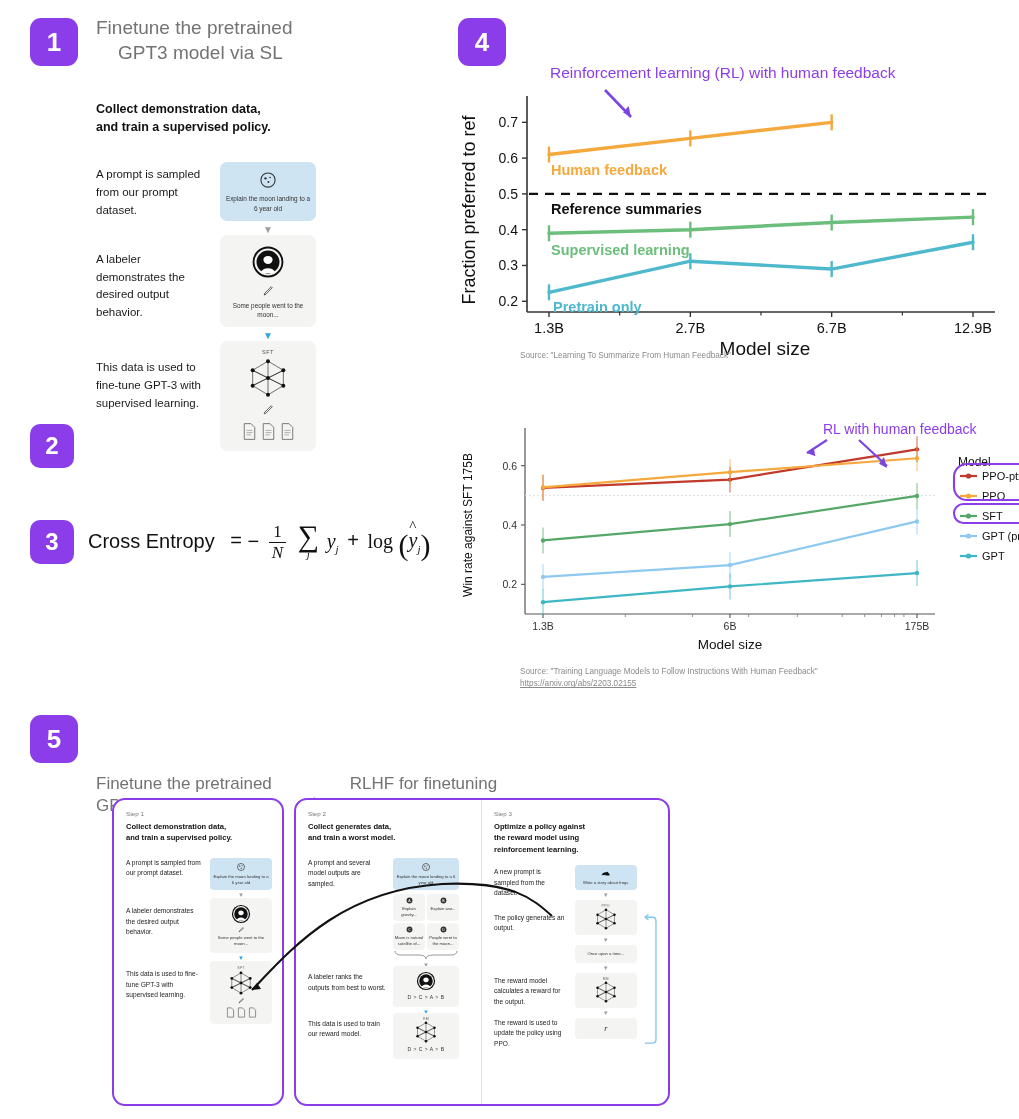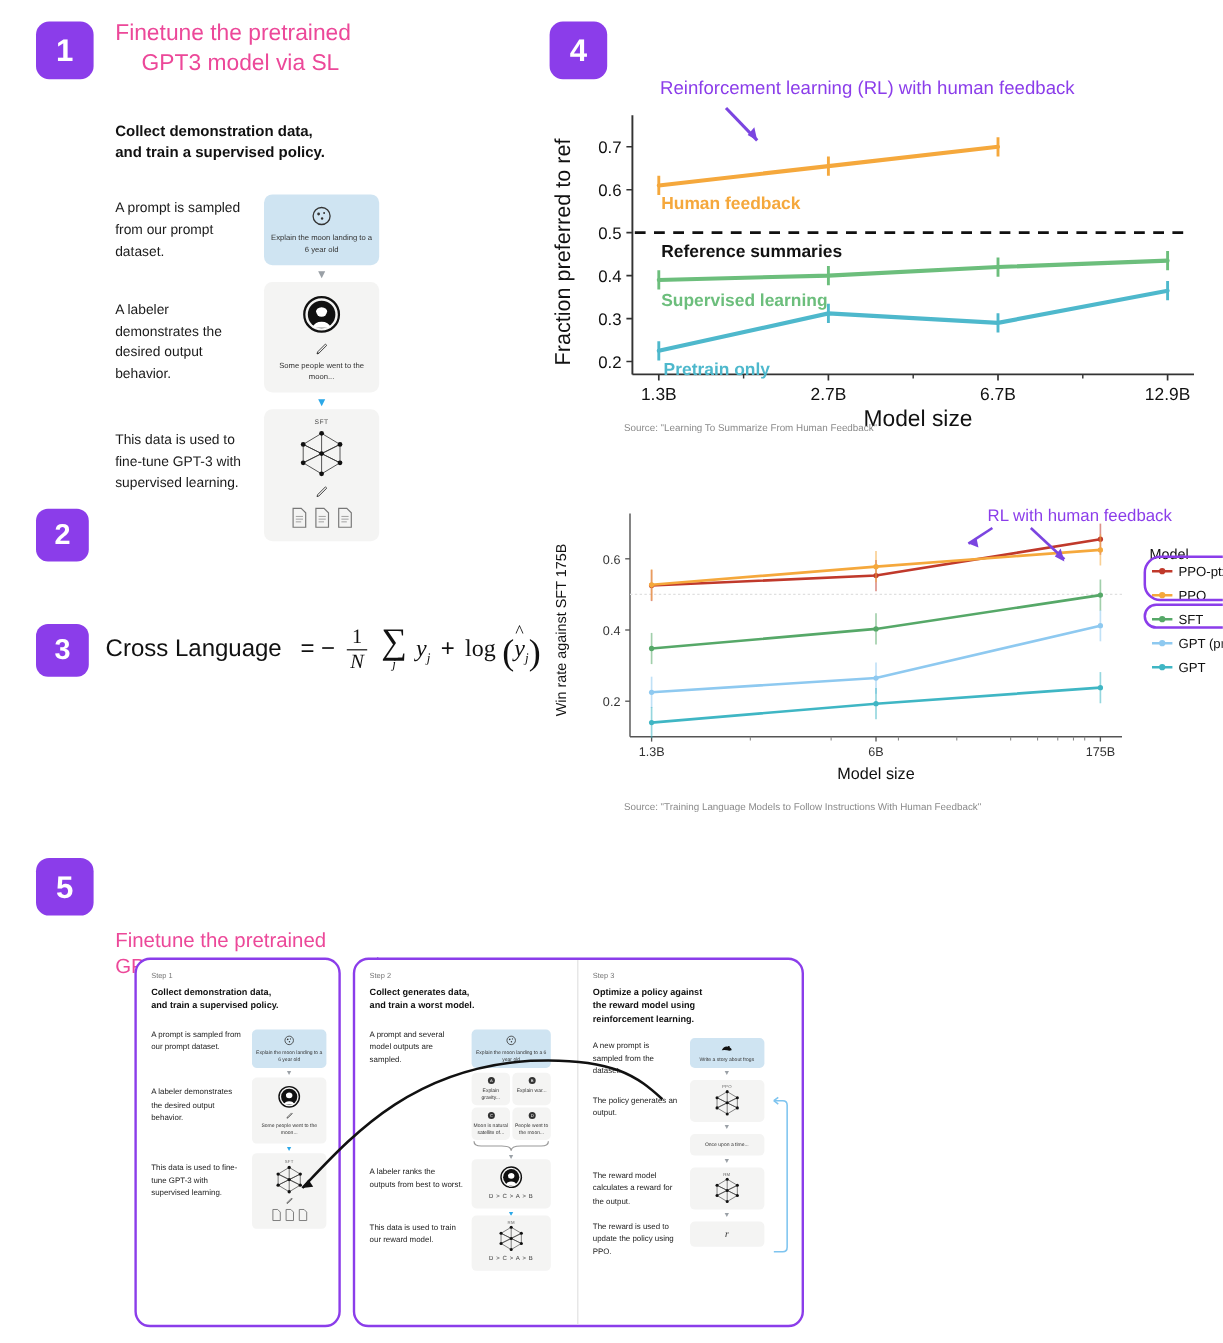--- a/index.html
+++ b/index.html
@@ -9,21 +9,21 @@
     font-family:"Liberation Sans", sans-serif;
     color:#1a1a1a; position:relative; overflow:hidden;
   }
   .badge {
     width:48px; height:48px; border-radius:11px; background:#8B3DEA;
     color:#fff; font-size:26px; font-weight:700; display:flex;
     align-items:center; justify-content:center; flex:0 0 auto;
   }
   .badge.sm { width:44px; height:44px; border-radius:10px; font-size:24px; }
   .purple-title {
-    color:#ec4899; font-size:19px; line-height:1.3; font-weight:400;
+    color:#737373; font-size:19px; line-height:1.3; font-weight:400;
   }
 
   
   #sec1 { position:absolute; left:30px; top:18px; width:400px; }
   #sec1 .head { display:flex; gap:18px; align-items:flex-start; }
   .sl-heading { font-size:12.5px; font-weight:700; line-height:1.45; margin-top:34px; margin-left:66px; color:#111; }
   .flow { margin-left:66px; margin-top:26px; position:relative; }
   .flow-row { display:flex; gap:14px; align-items:flex-start; }
   .flow-text { width:110px; font-size:11.5px; line-height:1.55; color:#1a1a1a; padding-top:4px; }
   .flow-col { width:96px; display:flex; flex-direction:column; align-items:center; }
@@ -180,21 +180,21 @@
   </div>
 </div>
 
 <div id="sec2">
   <div class="badge sm">2</div>
 </div>
 
 <div id="sec3">
   <div class="badge sm">3</div>
   <div class="eq">
-    <span>Cross Language</span>
+    <span>Cross Entropy</span>
     <span style="margin-left:10px">=</span>
     <span>−</span>
     <span class="frac">
       <span class="num">1</span>
       <span class="den">N</span>
     </span>
     <span class="sum">
       <span class="big">∑</span>
       <span class="sub">j</span>
     </span>
@@ -349,33 +349,38 @@
       <rect x="499" y="86" width="86" height="19" rx="9.5" fill="none" stroke="#8B3DEA" stroke-width="2.1"></rect>
       <text x="591" y="100" font-size="14" font-family="&quot;Liberation Sans&quot;, sans-serif" fill="#8B3DEA">Supervised</text>
       <text x="368" y="16" font-size="14" font-family="&quot;Liberation Sans&quot;, sans-serif" fill="#8B3DEA">RL with human feedback</text>
       <path d="M372 22 L352 35" stroke="#7B45E0" stroke-width="2.2" fill="none"></path>
       <path d="M352 35 l 8 0.5 l -3 7 z" fill="#7B45E0" transform="rotate(-35 352 35)"></path>
       <path d="M404 22 L432 48" stroke="#7B45E0" stroke-width="2.2" fill="none"></path>
       <path d="M432 50 l -9 -1 l 2 -8 z" fill="#7B45E0" transform="rotate(22 432 50)"></path>
     </svg>
   <div class="src" style="margin-left:65px; margin-top:-6px;">
     <div>Source: "Training Language Models to Follow Instructions With Human Feedback"</div>
+    <div class="lnk">https://arxiv.org/abs/2203.02155</div>
   </div>
 </div>
 
 <div id="sec5">
   <div class="hdr">
     <div class="badge">5</div>
   </div>
   <div class="s5titles">
     <div>
       <div class="purple-title" style="font-size:17px">Finetune the pretrained</div>
       <div class="purple-title" style="font-size:17px">GPT3 model via SL</div>
     </div>
     <div class="s5arrow">→</div>
+    <div>
+      <div class="purple-title" style="font-size:17px">RLHF for finetuning</div>
+      <div class="purple-title" style="font-size:17px">the supervised baseline</div>
+    </div>
   </div>
 </div>
 
 <div id="s5diagram">
 
   <div class="panelbox stepcol" style="position:absolute;left:0;top:0;width:172px;height:308px;">
     <div class="steplbl">Step 1</div>
     <div class="stephead">
       <div>Collect demonstration data,</div>
       <div>and train a supervised policy.</div>

